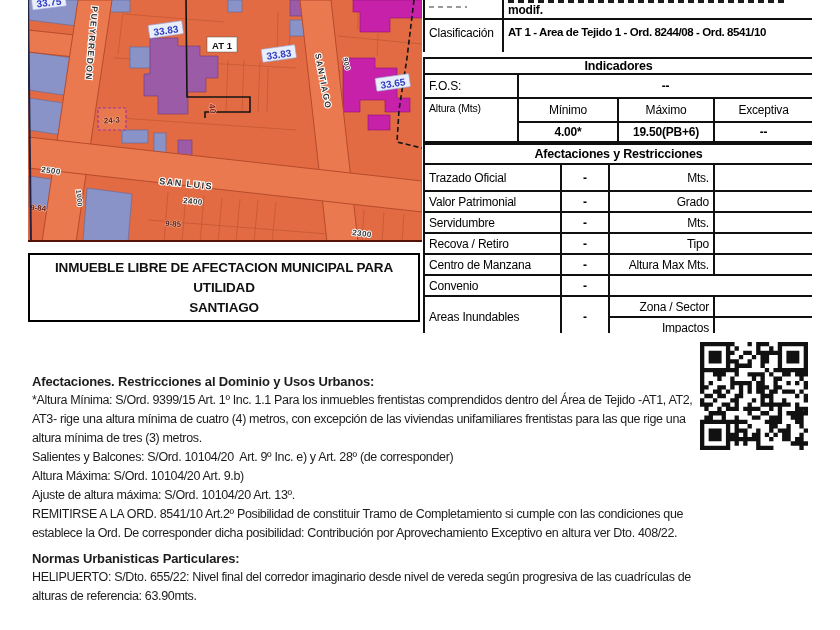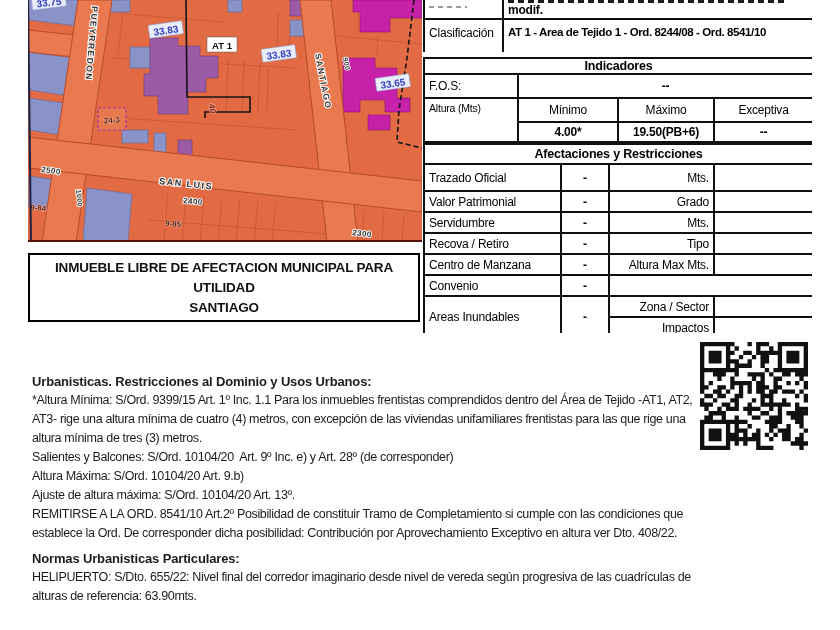--- a/index.html
+++ b/index.html
@@ -249,21 +249,21 @@
       </table>
   </div>
 
   <div class="qr">
     <svg id="qrsvg" width="108" height="108" viewBox="0 0 108 108">
         <path d="M0.00,0.00h4.32v4.32h-4.32zM4.32,0.00h4.32v4.32h-4.32zM8.64,0.00h4.32v4.32h-4.32zM12.96,0.00h4.32v4.32h-4.32zM17.28,0.00h4.32v4.32h-4.32zM21.60,0.00h4.32v4.32h-4.32zM25.92,0.00h4.32v4.32h-4.32zM30.24,0.00h4.32v4.32h-4.32zM47.52,0.00h4.32v4.32h-4.32zM56.16,0.00h4.32v4.32h-4.32zM60.48,0.00h4.32v4.32h-4.32zM64.80,0.00h4.32v4.32h-4.32zM77.76,0.00h4.32v4.32h-4.32zM82.08,0.00h4.32v4.32h-4.32zM86.40,0.00h4.32v4.32h-4.32zM90.72,0.00h4.32v4.32h-4.32zM95.04,0.00h4.32v4.32h-4.32zM99.36,0.00h4.32v4.32h-4.32zM103.68,0.00h4.32v4.32h-4.32zM0.00,4.32h4.32v4.32h-4.32zM25.92,4.32h4.32v4.32h-4.32zM34.56,4.32h4.32v4.32h-4.32zM56.16,4.32h4.32v4.32h-4.32zM69.12,4.32h4.32v4.32h-4.32zM77.76,4.32h4.32v4.32h-4.32zM103.68,4.32h4.32v4.32h-4.32zM0.00,8.64h4.32v4.32h-4.32zM8.64,8.64h4.32v4.32h-4.32zM12.96,8.64h4.32v4.32h-4.32zM17.28,8.64h4.32v4.32h-4.32zM25.92,8.64h4.32v4.32h-4.32zM30.24,8.64h4.32v4.32h-4.32zM43.20,8.64h4.32v4.32h-4.32zM47.52,8.64h4.32v4.32h-4.32zM56.16,8.64h4.32v4.32h-4.32zM60.48,8.64h4.32v4.32h-4.32zM64.80,8.64h4.32v4.32h-4.32zM69.12,8.64h4.32v4.32h-4.32zM73.44,8.64h4.32v4.32h-4.32zM77.76,8.64h4.32v4.32h-4.32zM86.40,8.64h4.32v4.32h-4.32zM90.72,8.64h4.32v4.32h-4.32zM95.04,8.64h4.32v4.32h-4.32zM103.68,8.64h4.32v4.32h-4.32zM0.00,12.96h4.32v4.32h-4.32zM8.64,12.96h4.32v4.32h-4.32zM12.96,12.96h4.32v4.32h-4.32zM17.28,12.96h4.32v4.32h-4.32zM25.92,12.96h4.32v4.32h-4.32zM38.88,12.96h4.32v4.32h-4.32zM51.84,12.96h4.32v4.32h-4.32zM60.48,12.96h4.32v4.32h-4.32zM64.80,12.96h4.32v4.32h-4.32zM77.76,12.96h4.32v4.32h-4.32zM86.40,12.96h4.32v4.32h-4.32zM90.72,12.96h4.32v4.32h-4.32zM95.04,12.96h4.32v4.32h-4.32zM103.68,12.96h4.32v4.32h-4.32zM0.00,17.28h4.32v4.32h-4.32zM8.64,17.28h4.32v4.32h-4.32zM12.96,17.28h4.32v4.32h-4.32zM17.28,17.28h4.32v4.32h-4.32zM25.92,17.28h4.32v4.32h-4.32zM30.24,17.28h4.32v4.32h-4.32zM34.56,17.28h4.32v4.32h-4.32zM47.52,17.28h4.32v4.32h-4.32zM60.48,17.28h4.32v4.32h-4.32zM64.80,17.28h4.32v4.32h-4.32zM77.76,17.28h4.32v4.32h-4.32zM86.40,17.28h4.32v4.32h-4.32zM90.72,17.28h4.32v4.32h-4.32zM95.04,17.28h4.32v4.32h-4.32zM103.68,17.28h4.32v4.32h-4.32zM0.00,21.60h4.32v4.32h-4.32zM25.92,21.60h4.32v4.32h-4.32zM34.56,21.60h4.32v4.32h-4.32zM38.88,21.60h4.32v4.32h-4.32zM43.20,21.60h4.32v4.32h-4.32zM47.52,21.60h4.32v4.32h-4.32zM60.48,21.60h4.32v4.32h-4.32zM77.76,21.60h4.32v4.32h-4.32zM103.68,21.60h4.32v4.32h-4.32zM0.00,25.92h4.32v4.32h-4.32zM4.32,25.92h4.32v4.32h-4.32zM8.64,25.92h4.32v4.32h-4.32zM12.96,25.92h4.32v4.32h-4.32zM17.28,25.92h4.32v4.32h-4.32zM21.60,25.92h4.32v4.32h-4.32zM25.92,25.92h4.32v4.32h-4.32zM30.24,25.92h4.32v4.32h-4.32zM34.56,25.92h4.32v4.32h-4.32zM64.80,25.92h4.32v4.32h-4.32zM73.44,25.92h4.32v4.32h-4.32zM77.76,25.92h4.32v4.32h-4.32zM82.08,25.92h4.32v4.32h-4.32zM86.40,25.92h4.32v4.32h-4.32zM90.72,25.92h4.32v4.32h-4.32zM95.04,25.92h4.32v4.32h-4.32zM99.36,25.92h4.32v4.32h-4.32zM103.68,25.92h4.32v4.32h-4.32zM0.00,30.24h4.32v4.32h-4.32zM12.96,30.24h4.32v4.32h-4.32zM17.28,30.24h4.32v4.32h-4.32zM21.60,30.24h4.32v4.32h-4.32zM34.56,30.24h4.32v4.32h-4.32zM47.52,30.24h4.32v4.32h-4.32zM51.84,30.24h4.32v4.32h-4.32zM56.16,30.24h4.32v4.32h-4.32zM60.48,30.24h4.32v4.32h-4.32zM69.12,30.24h4.32v4.32h-4.32zM82.08,30.24h4.32v4.32h-4.32zM86.40,30.24h4.32v4.32h-4.32zM95.04,30.24h4.32v4.32h-4.32zM99.36,30.24h4.32v4.32h-4.32zM103.68,30.24h4.32v4.32h-4.32zM0.00,34.56h4.32v4.32h-4.32zM17.28,34.56h4.32v4.32h-4.32zM30.24,34.56h4.32v4.32h-4.32zM51.84,34.56h4.32v4.32h-4.32zM60.48,34.56h4.32v4.32h-4.32zM73.44,34.56h4.32v4.32h-4.32zM77.76,34.56h4.32v4.32h-4.32zM99.36,34.56h4.32v4.32h-4.32zM0.00,38.88h4.32v4.32h-4.32zM8.64,38.88h4.32v4.32h-4.32zM30.24,38.88h4.32v4.32h-4.32zM34.56,38.88h4.32v4.32h-4.32zM38.88,38.88h4.32v4.32h-4.32zM43.20,38.88h4.32v4.32h-4.32zM47.52,38.88h4.32v4.32h-4.32zM56.16,38.88h4.32v4.32h-4.32zM60.48,38.88h4.32v4.32h-4.32zM73.44,38.88h4.32v4.32h-4.32zM86.40,38.88h4.32v4.32h-4.32zM95.04,38.88h4.32v4.32h-4.32zM103.68,38.88h4.32v4.32h-4.32zM0.00,43.20h4.32v4.32h-4.32zM4.32,43.20h4.32v4.32h-4.32zM17.28,43.20h4.32v4.32h-4.32zM21.60,43.20h4.32v4.32h-4.32zM30.24,43.20h4.32v4.32h-4.32zM38.88,43.20h4.32v4.32h-4.32zM47.52,43.20h4.32v4.32h-4.32zM56.16,43.20h4.32v4.32h-4.32zM60.48,43.20h4.32v4.32h-4.32zM64.80,43.20h4.32v4.32h-4.32zM73.44,43.20h4.32v4.32h-4.32zM77.76,43.20h4.32v4.32h-4.32zM103.68,43.20h4.32v4.32h-4.32zM0.00,47.52h4.32v4.32h-4.32zM12.96,47.52h4.32v4.32h-4.32zM17.28,47.52h4.32v4.32h-4.32zM25.92,47.52h4.32v4.32h-4.32zM38.88,47.52h4.32v4.32h-4.32zM47.52,47.52h4.32v4.32h-4.32zM56.16,47.52h4.32v4.32h-4.32zM60.48,47.52h4.32v4.32h-4.32zM69.12,47.52h4.32v4.32h-4.32zM73.44,47.52h4.32v4.32h-4.32zM82.08,47.52h4.32v4.32h-4.32zM86.40,47.52h4.32v4.32h-4.32zM90.72,47.52h4.32v4.32h-4.32zM99.36,47.52h4.32v4.32h-4.32zM4.32,51.84h4.32v4.32h-4.32zM8.64,51.84h4.32v4.32h-4.32zM17.28,51.84h4.32v4.32h-4.32zM21.60,51.84h4.32v4.32h-4.32zM34.56,51.84h4.32v4.32h-4.32zM38.88,51.84h4.32v4.32h-4.32zM60.48,51.84h4.32v4.32h-4.32zM64.80,51.84h4.32v4.32h-4.32zM69.12,51.84h4.32v4.32h-4.32zM95.04,51.84h4.32v4.32h-4.32zM103.68,51.84h4.32v4.32h-4.32zM0.00,56.16h4.32v4.32h-4.32zM12.96,56.16h4.32v4.32h-4.32zM30.24,56.16h4.32v4.32h-4.32zM34.56,56.16h4.32v4.32h-4.32zM51.84,56.16h4.32v4.32h-4.32zM60.48,56.16h4.32v4.32h-4.32zM69.12,56.16h4.32v4.32h-4.32zM82.08,56.16h4.32v4.32h-4.32zM103.68,56.16h4.32v4.32h-4.32zM0.00,60.48h4.32v4.32h-4.32zM4.32,60.48h4.32v4.32h-4.32zM8.64,60.48h4.32v4.32h-4.32zM21.60,60.48h4.32v4.32h-4.32zM25.92,60.48h4.32v4.32h-4.32zM34.56,60.48h4.32v4.32h-4.32zM47.52,60.48h4.32v4.32h-4.32zM60.48,60.48h4.32v4.32h-4.32zM64.80,60.48h4.32v4.32h-4.32zM69.12,60.48h4.32v4.32h-4.32zM73.44,60.48h4.32v4.32h-4.32zM77.76,60.48h4.32v4.32h-4.32zM82.08,60.48h4.32v4.32h-4.32zM86.40,60.48h4.32v4.32h-4.32zM95.04,60.48h4.32v4.32h-4.32zM4.32,64.80h4.32v4.32h-4.32zM17.28,64.80h4.32v4.32h-4.32zM25.92,64.80h4.32v4.32h-4.32zM30.24,64.80h4.32v4.32h-4.32zM34.56,64.80h4.32v4.32h-4.32zM43.20,64.80h4.32v4.32h-4.32zM47.52,64.80h4.32v4.32h-4.32zM51.84,64.80h4.32v4.32h-4.32zM56.16,64.80h4.32v4.32h-4.32zM69.12,64.80h4.32v4.32h-4.32zM77.76,64.80h4.32v4.32h-4.32zM95.04,64.80h4.32v4.32h-4.32zM99.36,64.80h4.32v4.32h-4.32zM103.68,64.80h4.32v4.32h-4.32zM8.64,69.12h4.32v4.32h-4.32zM12.96,69.12h4.32v4.32h-4.32zM17.28,69.12h4.32v4.32h-4.32zM21.60,69.12h4.32v4.32h-4.32zM47.52,69.12h4.32v4.32h-4.32zM60.48,69.12h4.32v4.32h-4.32zM64.80,69.12h4.32v4.32h-4.32zM77.76,69.12h4.32v4.32h-4.32zM86.40,69.12h4.32v4.32h-4.32zM90.72,69.12h4.32v4.32h-4.32zM95.04,69.12h4.32v4.32h-4.32zM99.36,69.12h4.32v4.32h-4.32zM103.68,69.12h4.32v4.32h-4.32zM4.32,73.44h4.32v4.32h-4.32zM8.64,73.44h4.32v4.32h-4.32zM21.60,73.44h4.32v4.32h-4.32zM34.56,73.44h4.32v4.32h-4.32zM51.84,73.44h4.32v4.32h-4.32zM56.16,73.44h4.32v4.32h-4.32zM69.12,73.44h4.32v4.32h-4.32zM73.44,73.44h4.32v4.32h-4.32zM77.76,73.44h4.32v4.32h-4.32zM90.72,73.44h4.32v4.32h-4.32zM95.04,73.44h4.32v4.32h-4.32zM99.36,73.44h4.32v4.32h-4.32zM0.00,77.76h4.32v4.32h-4.32zM4.32,77.76h4.32v4.32h-4.32zM8.64,77.76h4.32v4.32h-4.32zM12.96,77.76h4.32v4.32h-4.32zM17.28,77.76h4.32v4.32h-4.32zM21.60,77.76h4.32v4.32h-4.32zM25.92,77.76h4.32v4.32h-4.32zM30.24,77.76h4.32v4.32h-4.32zM34.56,77.76h4.32v4.32h-4.32zM38.88,77.76h4.32v4.32h-4.32zM43.20,77.76h4.32v4.32h-4.32zM64.80,77.76h4.32v4.32h-4.32zM69.12,77.76h4.32v4.32h-4.32zM73.44,77.76h4.32v4.32h-4.32zM77.76,77.76h4.32v4.32h-4.32zM95.04,77.76h4.32v4.32h-4.32zM99.36,77.76h4.32v4.32h-4.32zM0.00,82.08h4.32v4.32h-4.32zM25.92,82.08h4.32v4.32h-4.32zM34.56,82.08h4.32v4.32h-4.32zM47.52,82.08h4.32v4.32h-4.32zM69.12,82.08h4.32v4.32h-4.32zM73.44,82.08h4.32v4.32h-4.32zM86.40,82.08h4.32v4.32h-4.32zM99.36,82.08h4.32v4.32h-4.32zM0.00,86.40h4.32v4.32h-4.32zM8.64,86.40h4.32v4.32h-4.32zM12.96,86.40h4.32v4.32h-4.32zM17.28,86.40h4.32v4.32h-4.32zM25.92,86.40h4.32v4.32h-4.32zM34.56,86.40h4.32v4.32h-4.32zM38.88,86.40h4.32v4.32h-4.32zM43.20,86.40h4.32v4.32h-4.32zM56.16,86.40h4.32v4.32h-4.32zM69.12,86.40h4.32v4.32h-4.32zM77.76,86.40h4.32v4.32h-4.32zM82.08,86.40h4.32v4.32h-4.32zM86.40,86.40h4.32v4.32h-4.32zM103.68,86.40h4.32v4.32h-4.32zM0.00,90.72h4.32v4.32h-4.32zM8.64,90.72h4.32v4.32h-4.32zM12.96,90.72h4.32v4.32h-4.32zM17.28,90.72h4.32v4.32h-4.32zM25.92,90.72h4.32v4.32h-4.32zM30.24,90.72h4.32v4.32h-4.32zM34.56,90.72h4.32v4.32h-4.32zM43.20,90.72h4.32v4.32h-4.32zM51.84,90.72h4.32v4.32h-4.32zM56.16,90.72h4.32v4.32h-4.32zM64.80,90.72h4.32v4.32h-4.32zM73.44,90.72h4.32v4.32h-4.32zM82.08,90.72h4.32v4.32h-4.32zM86.40,90.72h4.32v4.32h-4.32zM99.36,90.72h4.32v4.32h-4.32zM0.00,95.04h4.32v4.32h-4.32zM8.64,95.04h4.32v4.32h-4.32zM12.96,95.04h4.32v4.32h-4.32zM17.28,95.04h4.32v4.32h-4.32zM25.92,95.04h4.32v4.32h-4.32zM30.24,95.04h4.32v4.32h-4.32zM34.56,95.04h4.32v4.32h-4.32zM38.88,95.04h4.32v4.32h-4.32zM43.20,95.04h4.32v4.32h-4.32zM47.52,95.04h4.32v4.32h-4.32zM51.84,95.04h4.32v4.32h-4.32zM56.16,95.04h4.32v4.32h-4.32zM69.12,95.04h4.32v4.32h-4.32zM82.08,95.04h4.32v4.32h-4.32zM86.40,95.04h4.32v4.32h-4.32zM95.04,95.04h4.32v4.32h-4.32zM99.36,95.04h4.32v4.32h-4.32zM0.00,99.36h4.32v4.32h-4.32zM25.92,99.36h4.32v4.32h-4.32zM34.56,99.36h4.32v4.32h-4.32zM43.20,99.36h4.32v4.32h-4.32zM56.16,99.36h4.32v4.32h-4.32zM90.72,99.36h4.32v4.32h-4.32zM95.04,99.36h4.32v4.32h-4.32zM99.36,99.36h4.32v4.32h-4.32zM103.68,99.36h4.32v4.32h-4.32zM0.00,103.68h4.32v4.32h-4.32zM4.32,103.68h4.32v4.32h-4.32zM8.64,103.68h4.32v4.32h-4.32zM12.96,103.68h4.32v4.32h-4.32zM17.28,103.68h4.32v4.32h-4.32zM21.60,103.68h4.32v4.32h-4.32zM25.92,103.68h4.32v4.32h-4.32zM56.16,103.68h4.32v4.32h-4.32zM60.48,103.68h4.32v4.32h-4.32zM64.80,103.68h4.32v4.32h-4.32zM69.12,103.68h4.32v4.32h-4.32zM99.36,103.68h4.32v4.32h-4.32z" fill="#111"></path>
       </svg>
   </div>
 
   <div class="textblock">
-    <div class="tl tb">Urbanisticas. Restricciones al Dominio y Usos Urbanos:</div>
+    <div class="tl tb">Afectaciones. Restricciones al Dominio y Usos Urbanos:</div>
     <div class="tl">*Altura Mínima: S/Ord. 9399/15 Art. 1º Inc. 1.1 Para los inmuebles frentistas comprendidos dentro del Área de Tejido -AT1, AT2,</div>
     <div class="tl">AT3- rige una altura mínima de cuatro (4) metros, con excepción de las viviendas unifamiliares frentistas para las que rige una</div>
     <div class="tl">altura mínima de tres (3) metros.</div>
     <div class="tl">Salientes y Balcones: S/Ord. 10104/20  Art. 9º Inc. e) y Art. 28º (de corresponder)</div>
     <div class="tl">Altura Máxima: S/Ord. 10104/20 Art. 9.b)</div>
     <div class="tl">Ajuste de altura máxima: S/Ord. 10104/20 Art. 13º.</div>
     <div class="tl">REMITIRSE A LA ORD. 8541/10 Art.2º Posibilidad de constituir Tramo de Completamiento si cumple con las condiciones que</div>
     <div class="tl">establece la Ord. De corresponder dicha posibilidad: Contribución por Aprovechamiento Exceptivo en altura ver Dto. 408/22.</div>
     <div class="tl tb gap">Normas Urbanisticas Particulares:</div>
     <div class="tl">HELIPUERTO: S/Dto. 655/22: Nivel final del corredor imaginario desde nivel de vereda según progresiva de las cuadrículas de</div>

